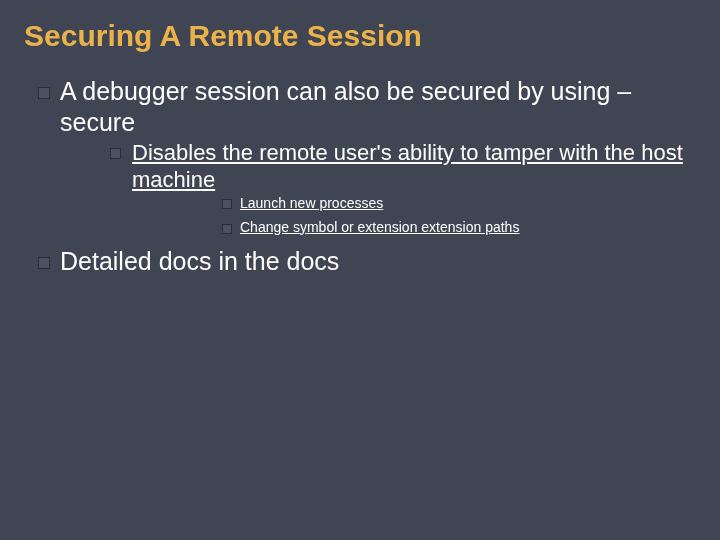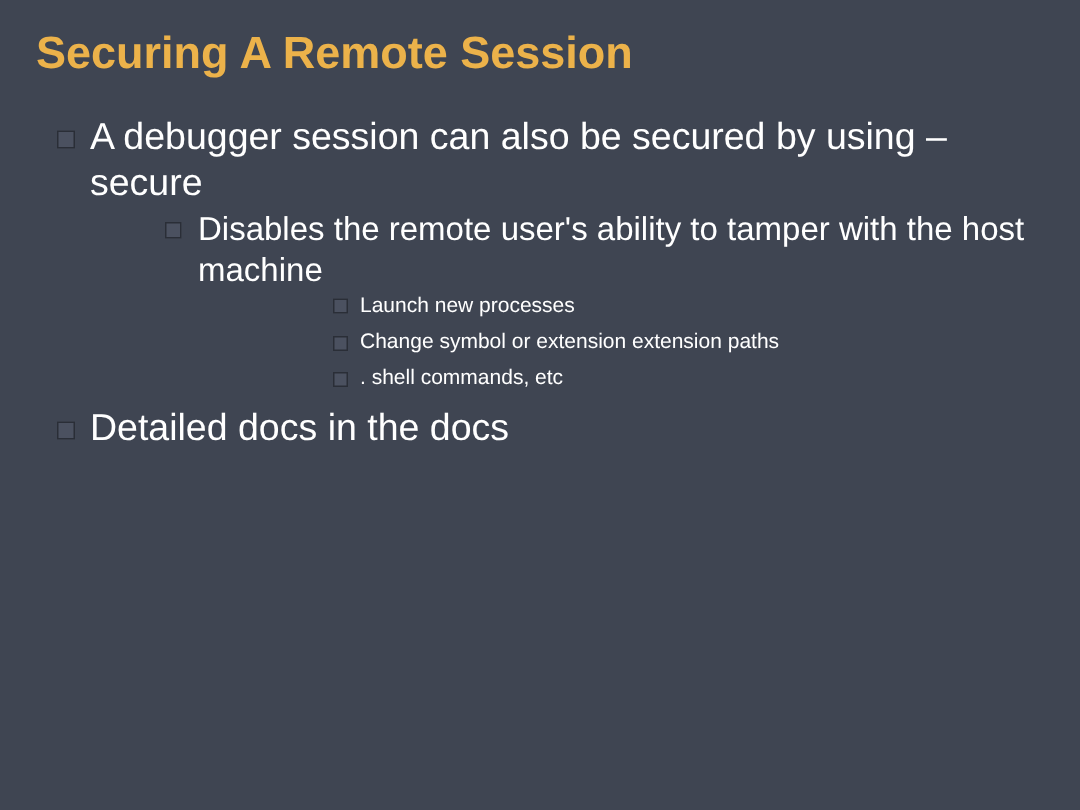--- a/index.html
+++ b/index.html
@@ -31,21 +31,21 @@
     padding: 0;
   }
   .lvl1 { padding-left: 36px; }
   .lvl2 { padding-left: 72px; }
   .lvl3 { padding-left: 108px; }
   li {
     position: relative;
     margin: 0 0 10px 0;
   }
   .lvl1 > li { font-size: 25px; line-height: 1.25; }
-  .lvl2 > li { font-size: 22px; line-height: 1.25; }
+  .lvl2 > li { font-size: 22px; line-height: 1.25; text-decoration: underline; }
   .lvl3 > li { font-size: 14px; line-height: 1.3; margin-bottom: 6px; }
   .bullet {
     position: absolute;
     left: -22px;
     top: 0.45em;
     width: 10px;
     height: 10px;
     background: #4b5160;
     border: 1px solid #2a2e37;
   }
@@ -70,24 +70,20 @@
 
           <ul class="lvl3">
             <li>
               <span class="bullet"></span>
               <span>Launch new processes</span>
             </li>
             <li>
               <span class="bullet"></span>
               <span>Change symbol or extension extension paths</span>
             </li>
-            <li>
-              <span class="bullet"></span>
-              <span>. shell commands, etc</span>
-            </li>
           </ul>
         </li>
       </ul>
     </li>
     <li>
       <span class="bullet"></span>
       <span>Detailed docs in the docs</span>
     </li>
   </ul>
 </div>

